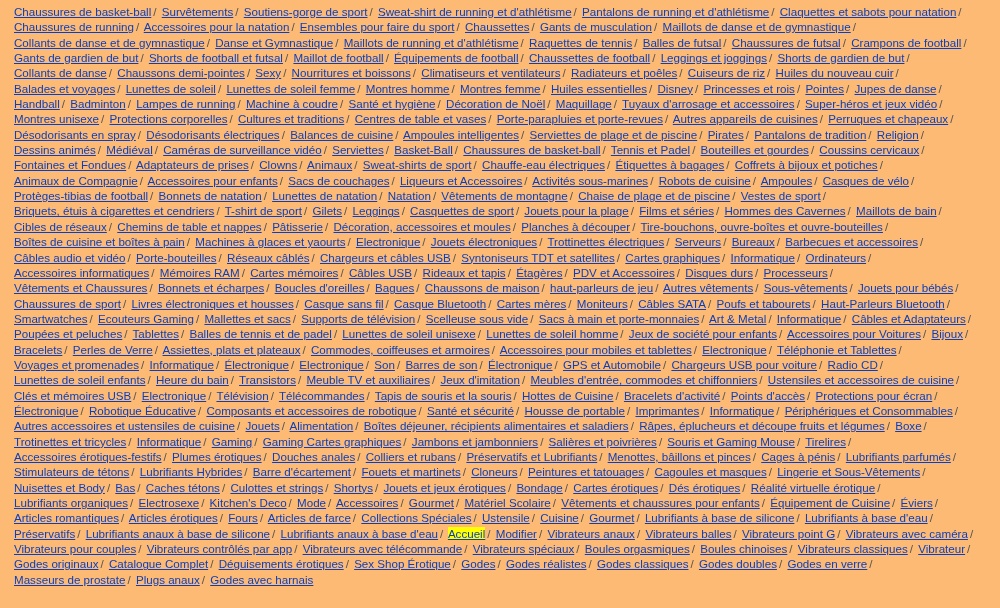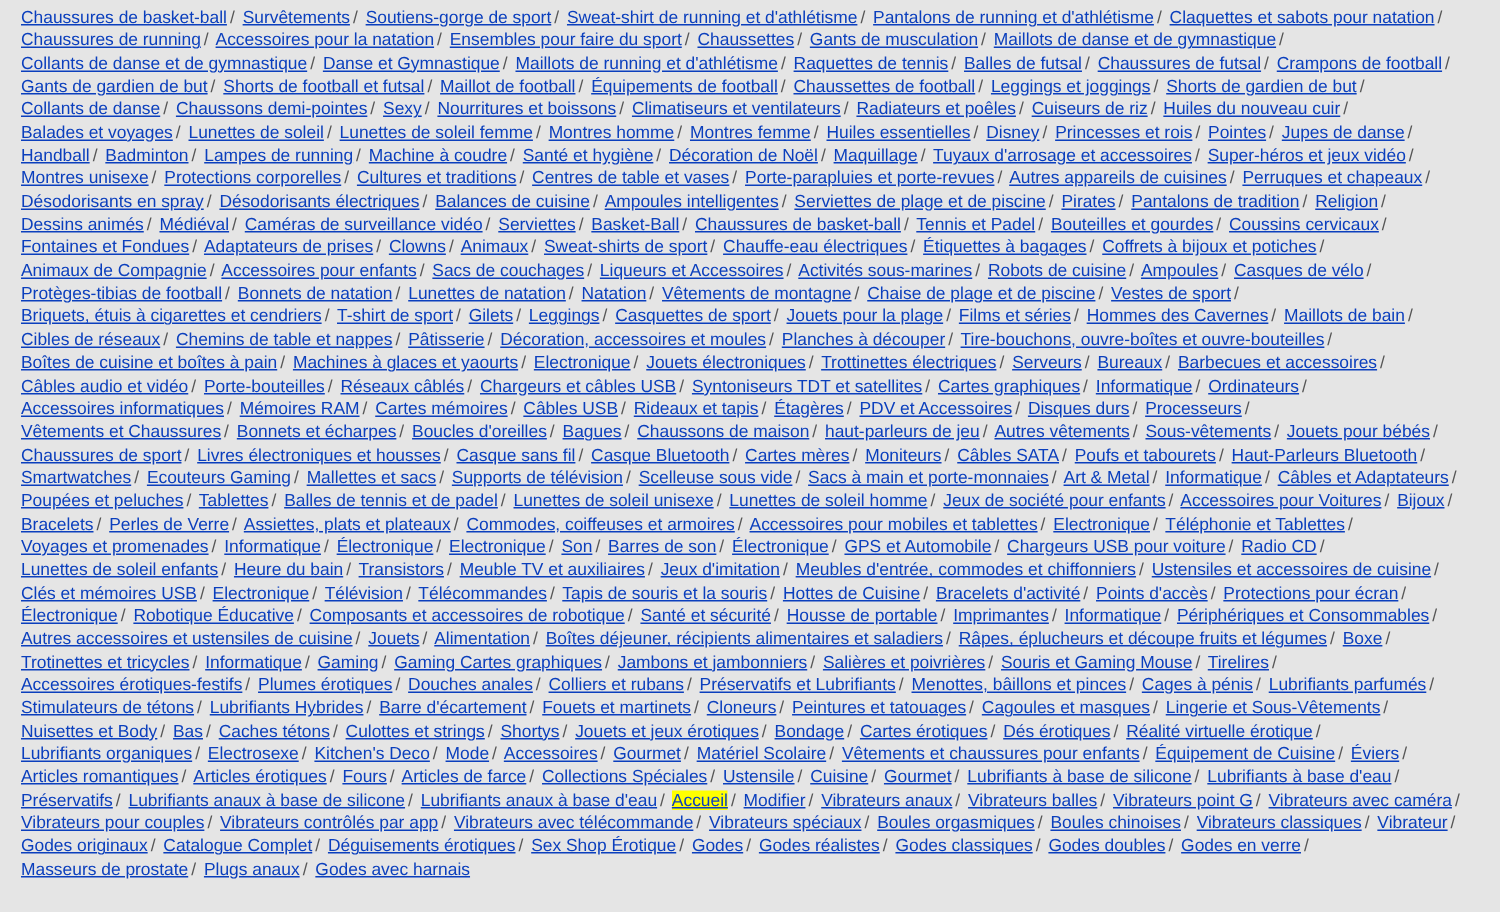--- a/index.html
+++ b/index.html
@@ -10,21 +10,21 @@
   body {
     width: 1000px;
     height: 608px;
     overflow: hidden;
     font-family: "Liberation Sans", sans-serif;
   }
   #page {
     position: relative;
     width: 1000px;
     height: 608px;
-    background: #e5e5e5;
+    background: #fdba74;
     box-sizing: border-box;
     padding: 4px 22px 0 14px;
   }
   .link-cloud {
     font-size: 11.6px;
     line-height: 15.35px;
     color: #0645ad;
     word-spacing: 0px;
   }
   .lnk {

